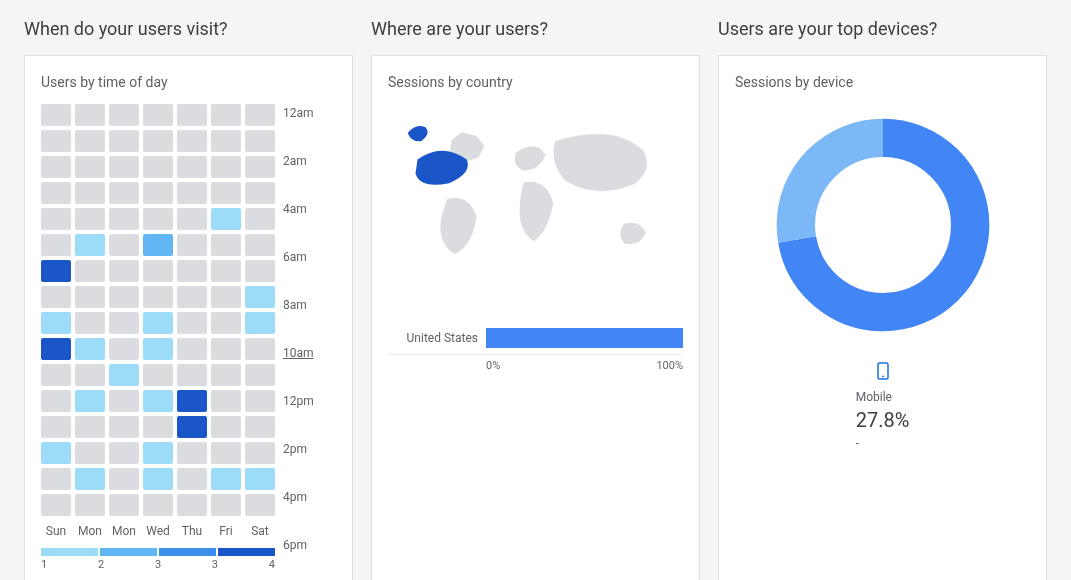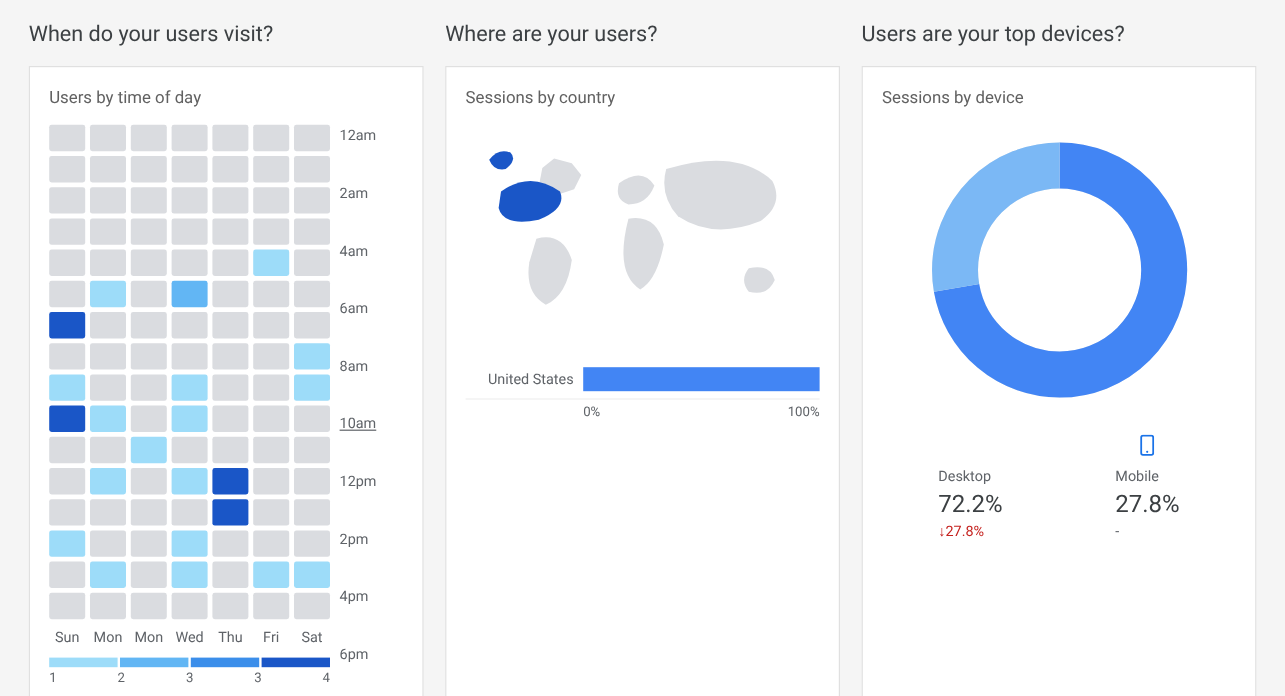--- a/index.html
+++ b/index.html
@@ -34,21 +34,21 @@
   .hm-days { display: grid; grid-template-columns: repeat(7, 30px); gap: 4px; margin-top: 8px; font-size: 12px; color: #5f6368; }
   .hm-days span { text-align: center; }
 
   .legend-row { display:flex; gap:2px; margin-top:10px; }
   .legend-swatch { flex:1; height:8px; }
   .legend-nums { display:flex; justify-content:space-between; font-size:11px; color:#5f6368; margin-top:2px; }
 
   
   .map-box { height: 180px; }
   .map-box svg { width:100%; height:100%; }
-  .barchart { margin-top: 22px; }
+  .barchart { margin-top: 44px; }
   .bar-row { display:flex; align-items:center; gap:8px; font-size:12px; color:#5f6368; }
   .bar-row .label { width: 90px; text-align:right; }
   .bar-track { flex:1; height:20px; background:transparent;}
   .bar-fill { height:100%; background:#4285f4; }
   .axis { display:flex; justify-content:space-between; font-size:11px; color:#5f6368; margin-top:6px; padding-left:98px; border-top:1px solid #eee; padding-top:4px;}
 
   
   .donut-wrap { display:flex; justify-content:center; padding-top:6px;}
   .donut { width:230px; height:230px; }
   .device-stats { display:flex; justify-content:space-around; margin-top:22px; }
@@ -268,31 +268,20 @@
         <div class="donut-wrap">
           <svg class="donut" viewBox="0 0 42 42">
             <circle cx="21" cy="21" r="15.915" fill="none" stroke="#eee" stroke-width="7"></circle>
             <circle id="donut-desktop" cx="21" cy="21" r="15.915" fill="none" stroke-width="7" stroke-linecap="butt" transform="rotate(-90 21 21)" stroke="#4285f4" stroke-dasharray="72.2 27.799999999999997" stroke-dashoffset="0"></circle>
             <circle id="donut-mobile" cx="21" cy="21" r="15.915" fill="none" stroke-width="7" stroke-linecap="butt" transform="rotate(-90 21 21)" stroke="#7bb8f5" stroke-dasharray="27.8 72.2" stroke-dashoffset="-72.2"></circle>
           </svg>
         </div>
         <div class="device-stats">
           <div class="dstat">
             <div class="icon">
-              <svg width="20" height="16" viewBox="0 0 20 16" fill="none" style="visibility:hidden">
-                  <rect x="1" y="1" width="18" height="11" rx="1" stroke="#1a73e8" stroke-width="1.5"></rect>
-                  <rect x="7" y="13" width="6" height="2" fill="#1a73e8"></rect>
-                </svg>
-            </div>
-            <div class="lbl">Desktop</div>
-            <div class="pct" id="dpct0">72.2%</div>
-            <div class="delta-down"><span>↓</span><span>27.8%</span></div>
-          </div>
-          <div class="dstat">
-            <div class="icon">
               <svg width="12" height="18" viewBox="0 0 12 18" fill="none">
                   <rect x="1" y="1" width="10" height="16" rx="1.5" stroke="#1a73e8" stroke-width="1.5"></rect>
                   <circle cx="6" cy="14.5" r="0.9" fill="#1a73e8"></circle>
                 </svg>
             </div>
             <div class="lbl">Mobile</div>
             <div class="pct" id="dpct1">27.8%</div>
             <div class="delta-flat">-</div>
           </div>
         </div>

